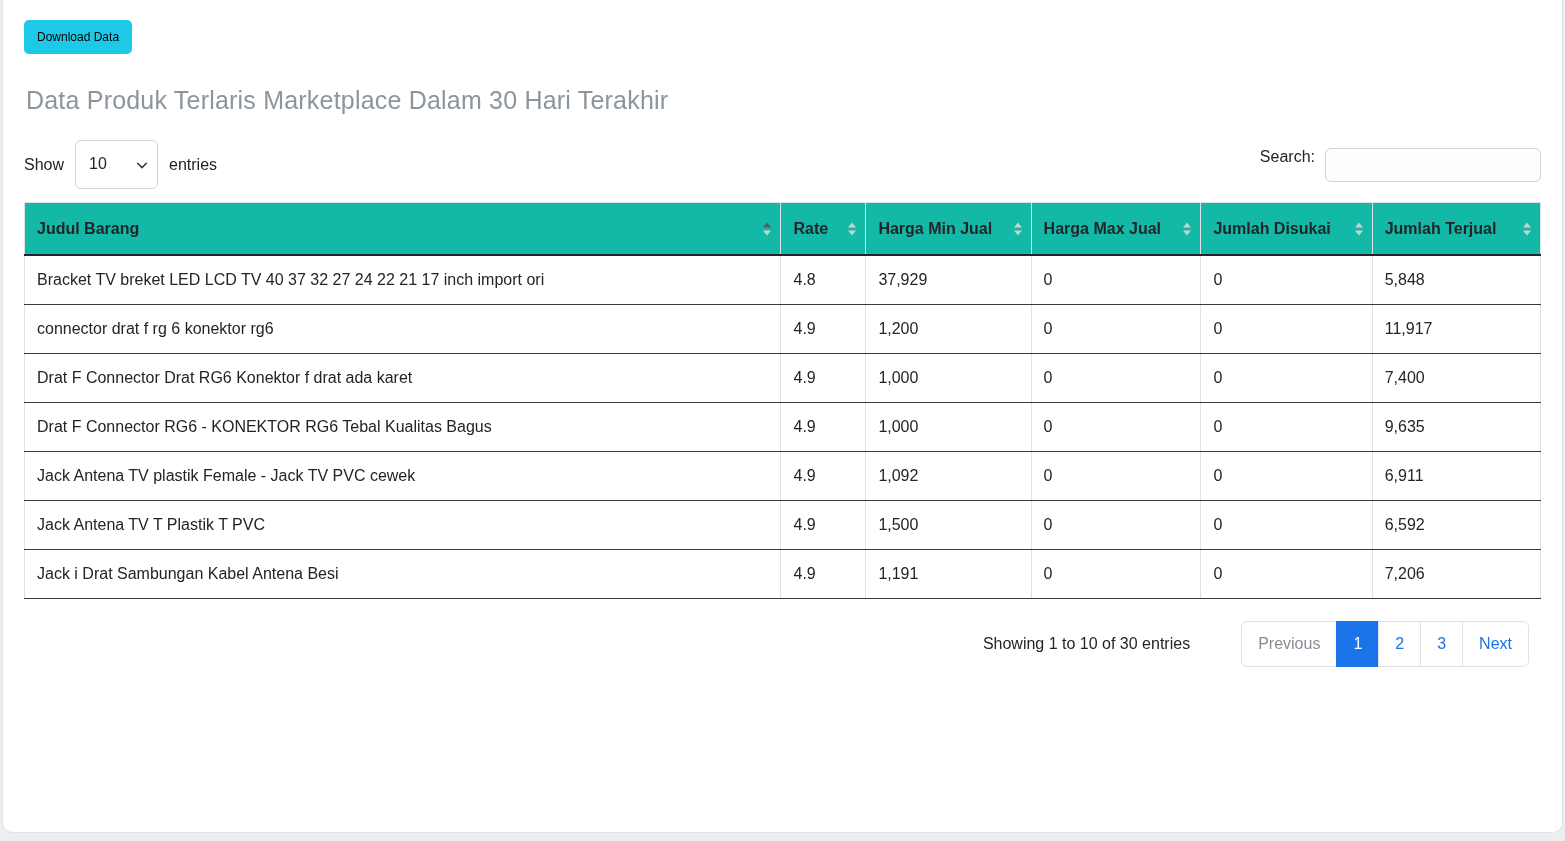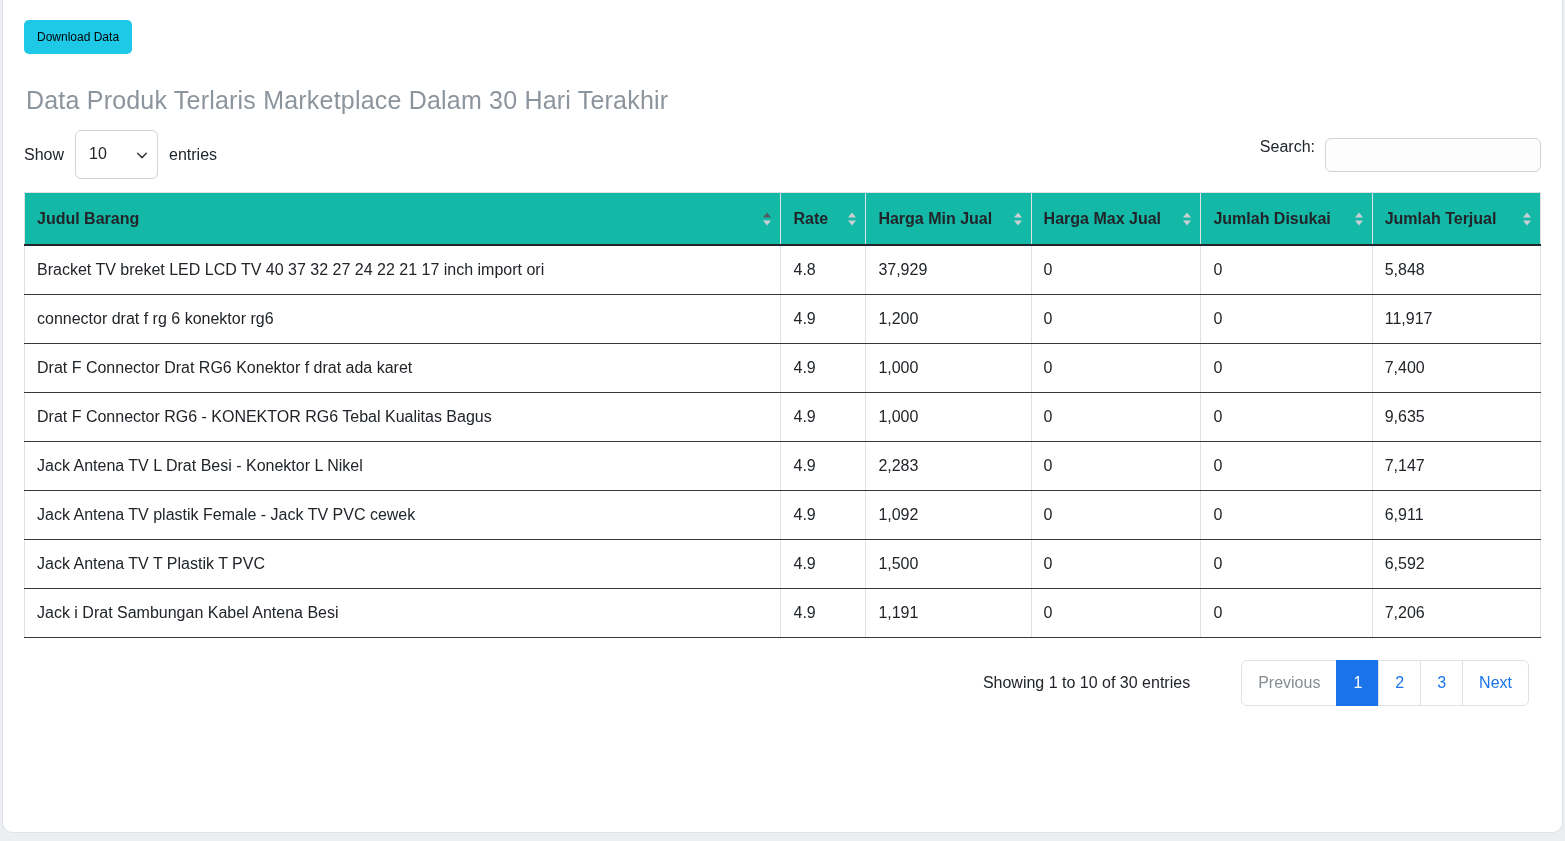--- a/index.html
+++ b/index.html
@@ -36,21 +36,21 @@
   }
   
   .page-title{
     margin:32px 0 0 2px;
     font-size:25px;font-weight:400;color:var(--title-gray);
     letter-spacing:.2px;
   }
   
   .controls{
     display:flex;justify-content:space-between;align-items:center;
-    margin-top:15px;
+    margin-top:25px;
   }
   .length-control{display:flex;align-items:center;gap:11px;}
   .select-wrap{position:relative;display:inline-block;}
   .select-wrap select{
     -webkit-appearance:none;appearance:none;
     width:83px;height:49px;
     border:1px solid var(--input-border);border-radius:6px;
     background:#fff;color:var(--text);
     font-family:inherit;font-size:16px;
     padding:1px 30px 3px 13px;cursor:pointer;
@@ -219,28 +219,20 @@
           <td>0</td>
           <td>7,400</td>
         </tr>
         <tr>
           <td>Drat F Connector RG6 - KONEKTOR RG6 Tebal Kualitas Bagus</td>
           <td>4.9</td>
           <td>1,000</td>
           <td>0</td>
           <td>0</td>
           <td>9,635</td>
-        </tr>
-        <tr>
-          <td>Jack Antena TV L Drat Besi - Konektor L Nikel</td>
-          <td>4.9</td>
-          <td>2,283</td>
-          <td>0</td>
-          <td>0</td>
-          <td>7,147</td>
         </tr>
         <tr>
           <td>Jack Antena TV plastik Female - Jack TV PVC cewek</td>
           <td>4.9</td>
           <td>1,092</td>
           <td>0</td>
           <td>0</td>
           <td>6,911</td>
         </tr>
         <tr>

